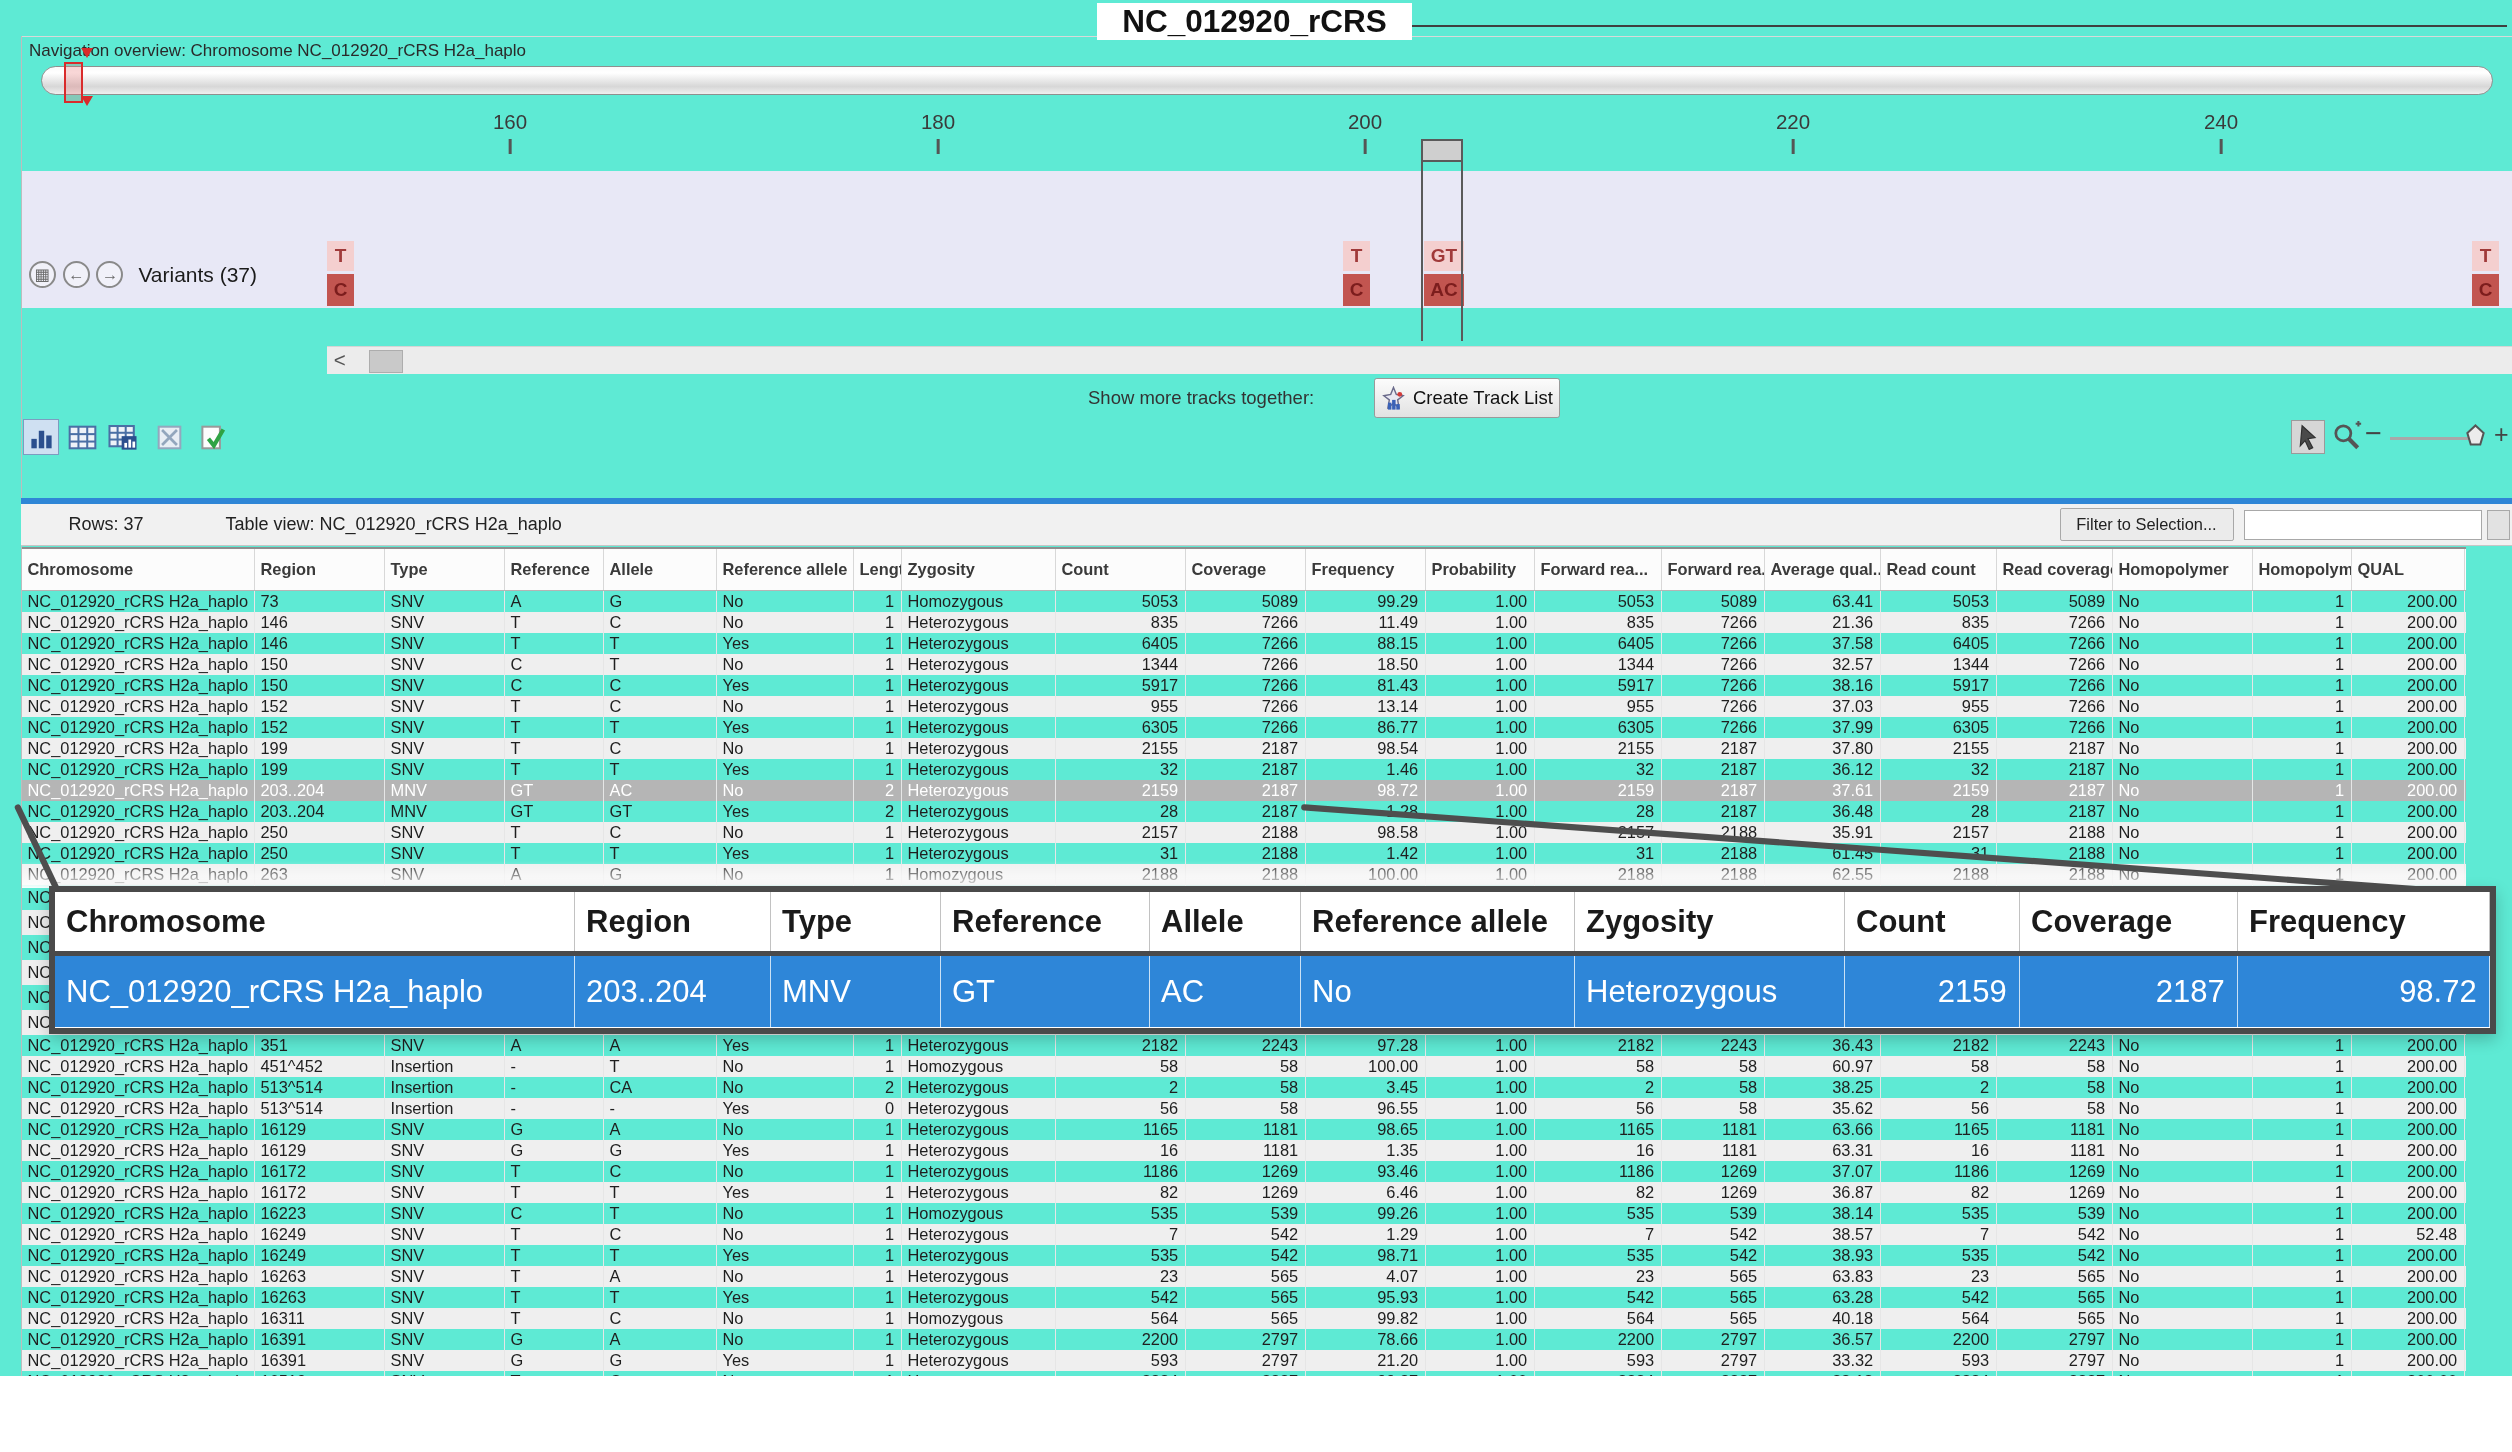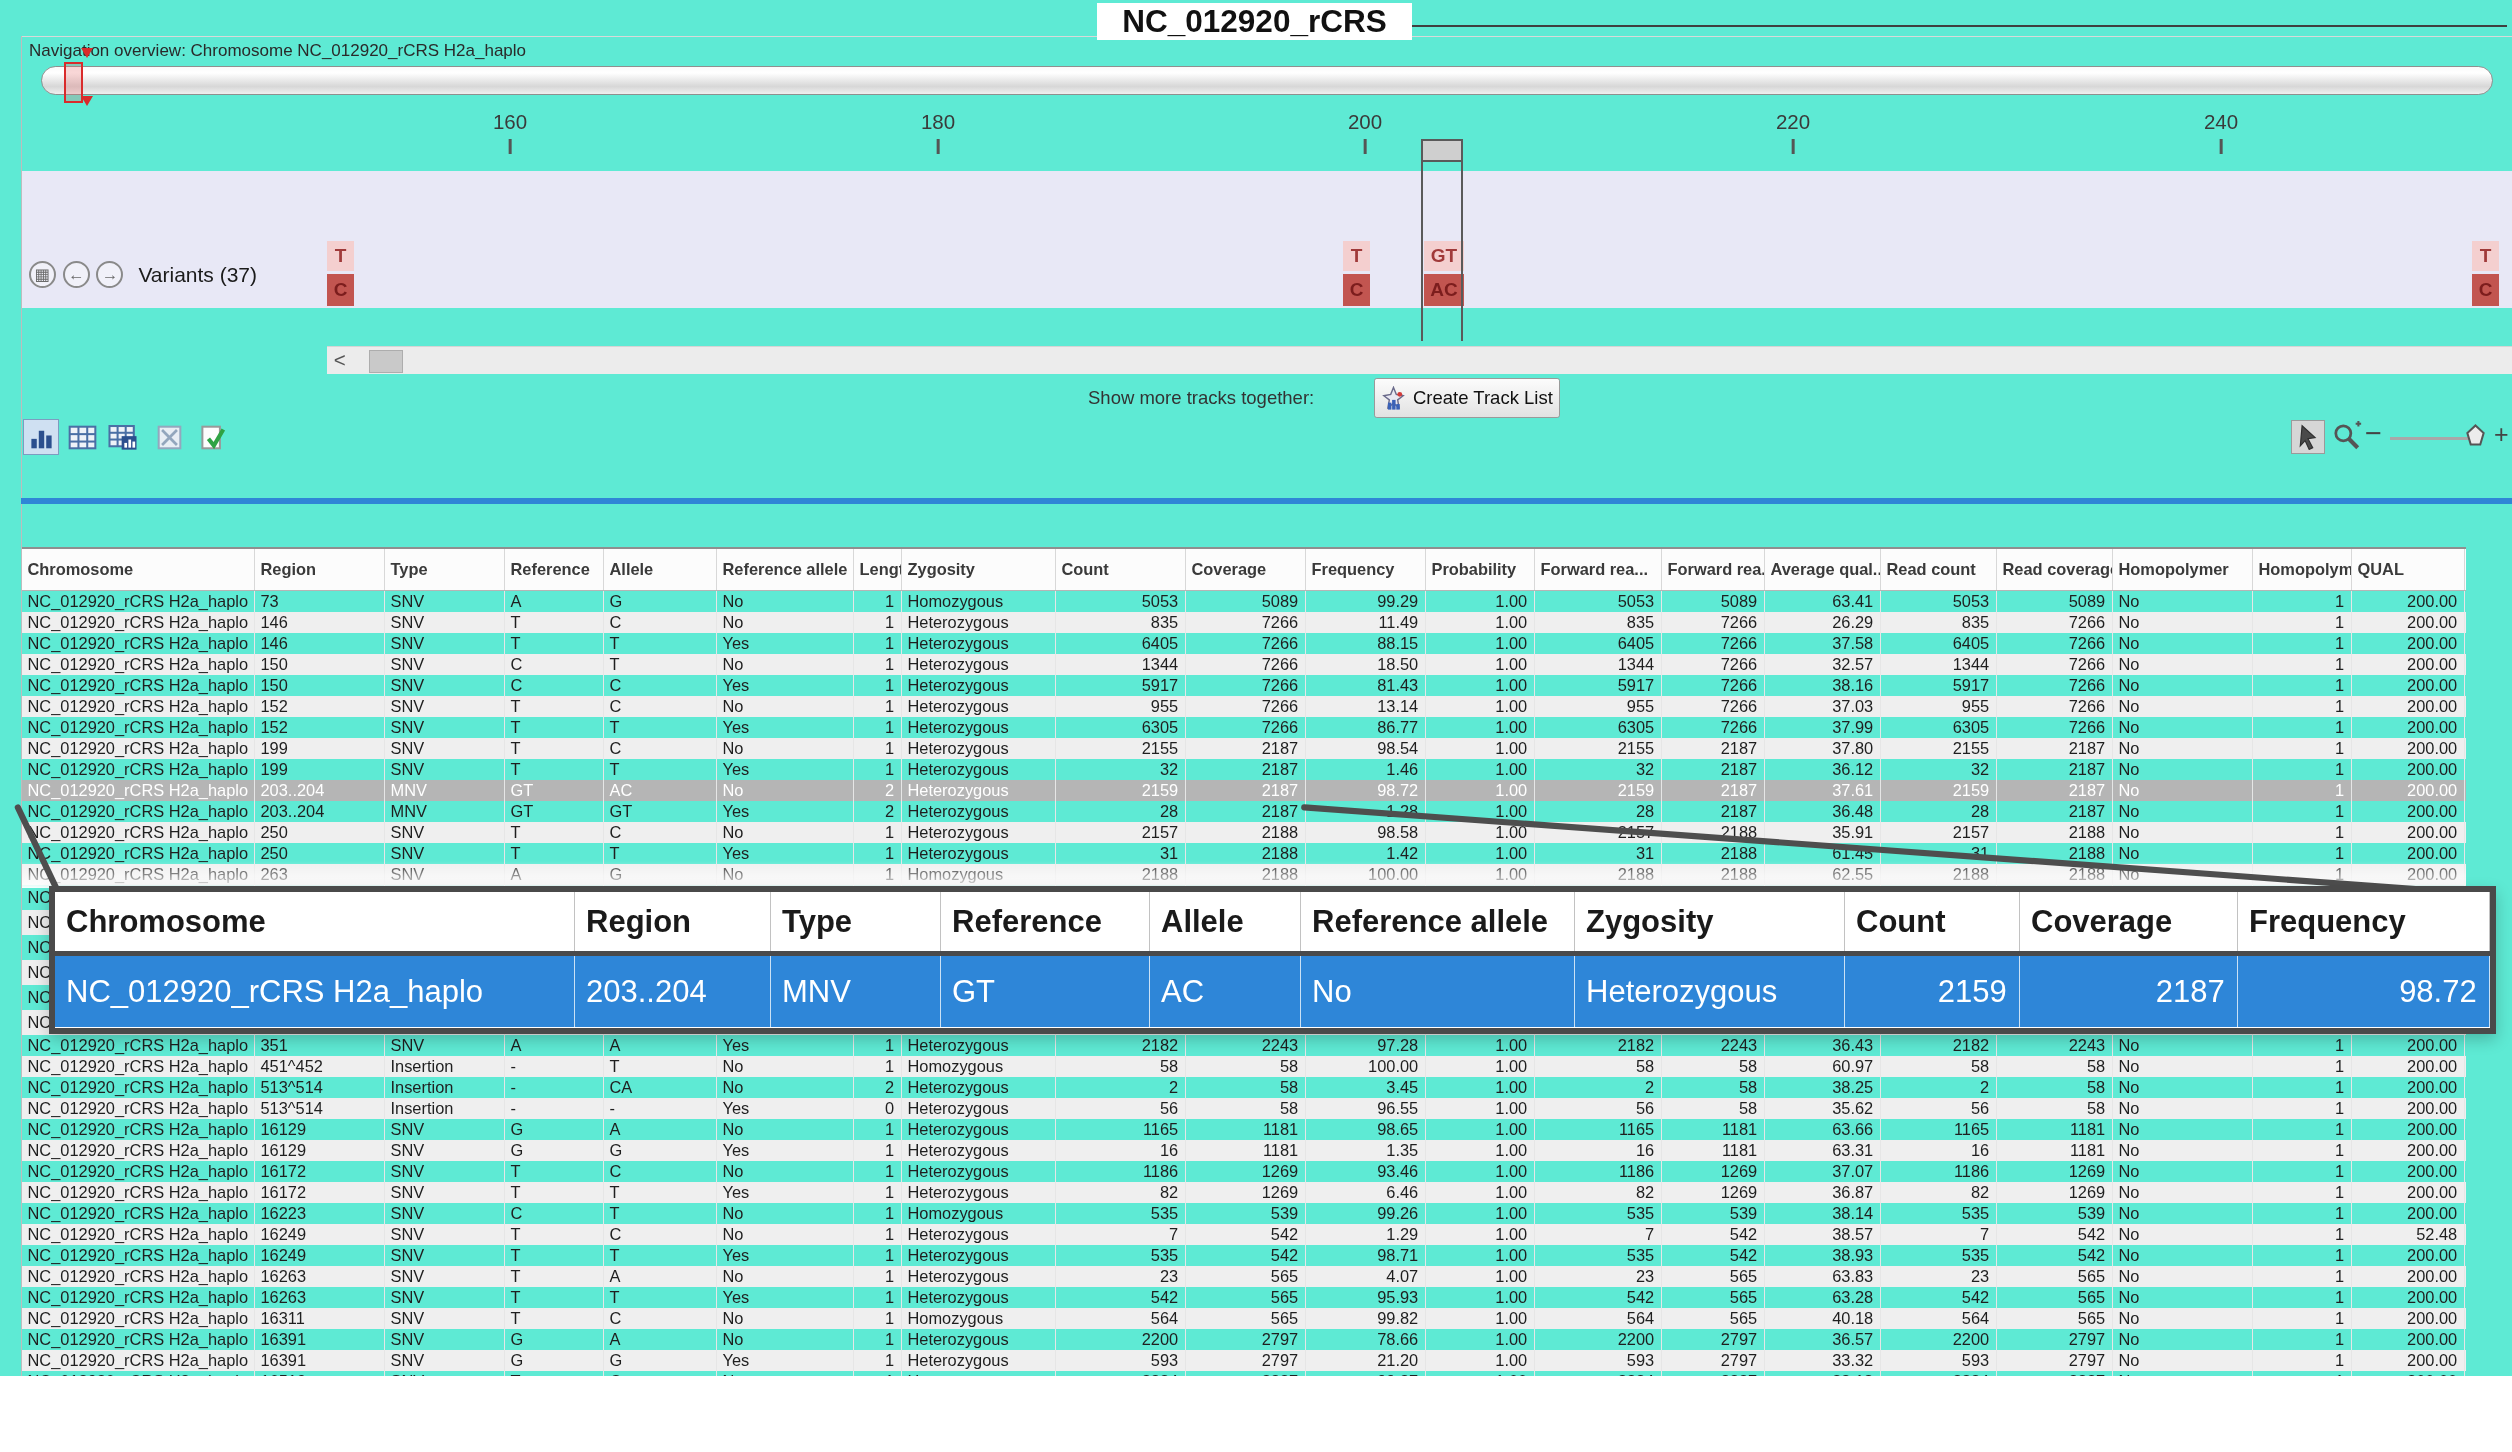--- a/index.html
+++ b/index.html
@@ -264,20 +264,27 @@
   <div class="zoom-line"></div>
   <div class="zoom-thumb">
     <svg width="19" height="22" viewBox="0 0 28 32">
       <polygon points="14,2 26,13 21,30 7,30 2,13" fill="#ececec" stroke="#555" stroke-width="3"></polygon>
     </svg>
   </div>
   <div class="zoom-plus">+</div>
 
   <div class="blue-accent"></div>
 
+  <div class="table-toolbar">
+    <div class="rows-label">Rows: 37</div>
+    <div class="view-label">Table view: NC_012920_rCRS H2a_haplo</div>
+    <div class="filter-btn">Filter to Selection...</div>
+    <input class="filter-input" value="" style="">
+    <div class="filter-extra"></div>
+  </div>
 
   <div class="grid" id="grid">
       <div class="ghead">
         <div class="hcell" style="width: 233px;">Chromosome</div>
         <div class="hcell" style="width: 130px;">Region</div>
         <div class="hcell" style="width: 120px;">Type</div>
         <div class="hcell" style="width: 99px;">Reference</div>
         <div class="hcell" style="width: 113px;">Allele</div>
         <div class="hcell" style="width: 137px;">Reference allele</div>
         <div class="hcell" style="width: 48px;">Length</div>
@@ -325,21 +332,21 @@
         <div class="gcell" style="width: 113px;">C</div>
         <div class="gcell" style="width: 137px;">No</div>
         <div class="gcell r" style="width: 48px;">1</div>
         <div class="gcell" style="width: 154px;">Heterozygous</div>
         <div class="gcell r" style="width: 130px;">835</div>
         <div class="gcell r" style="width: 120px;">7266</div>
         <div class="gcell r" style="width: 120px;">11.49</div>
         <div class="gcell r" style="width: 109px;">1.00</div>
         <div class="gcell r" style="width: 127px;">835</div>
         <div class="gcell r" style="width: 103px;">7266</div>
-        <div class="gcell r" style="width: 116px;">26.29</div>
+        <div class="gcell r" style="width: 116px;">21.36</div>
         <div class="gcell r" style="width: 116px;">835</div>
         <div class="gcell r" style="width: 116px;">7266</div>
         <div class="gcell" style="width: 140px;">No</div>
         <div class="gcell r" style="width: 99px;">1</div>
         <div class="gcell r" style="width: 113px;">200.00</div>
       </div>
       <div class="grow">
         <div class="gcell" style="width: 233px;">NC_012920_rCRS H2a_haplo</div>
         <div class="gcell" style="width: 130px;">146</div>
         <div class="gcell" style="width: 120px;">SNV</div>

